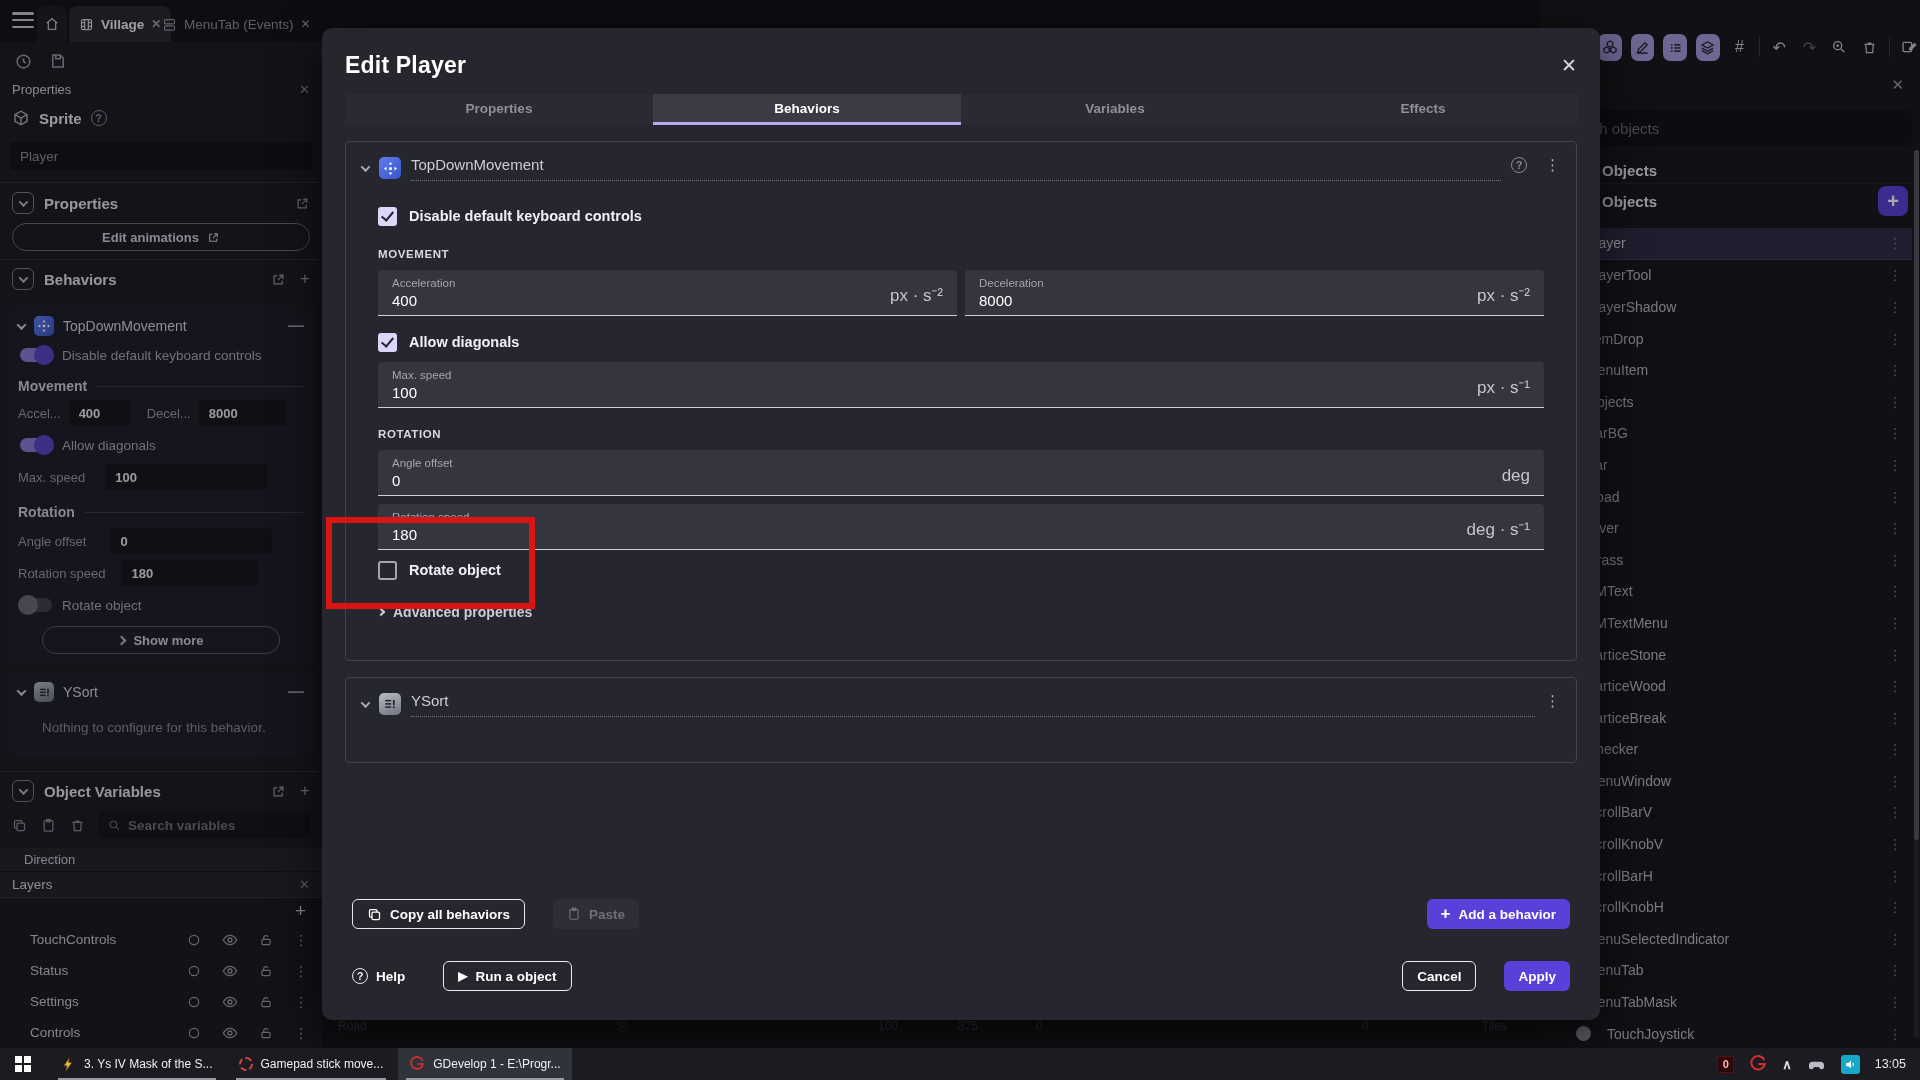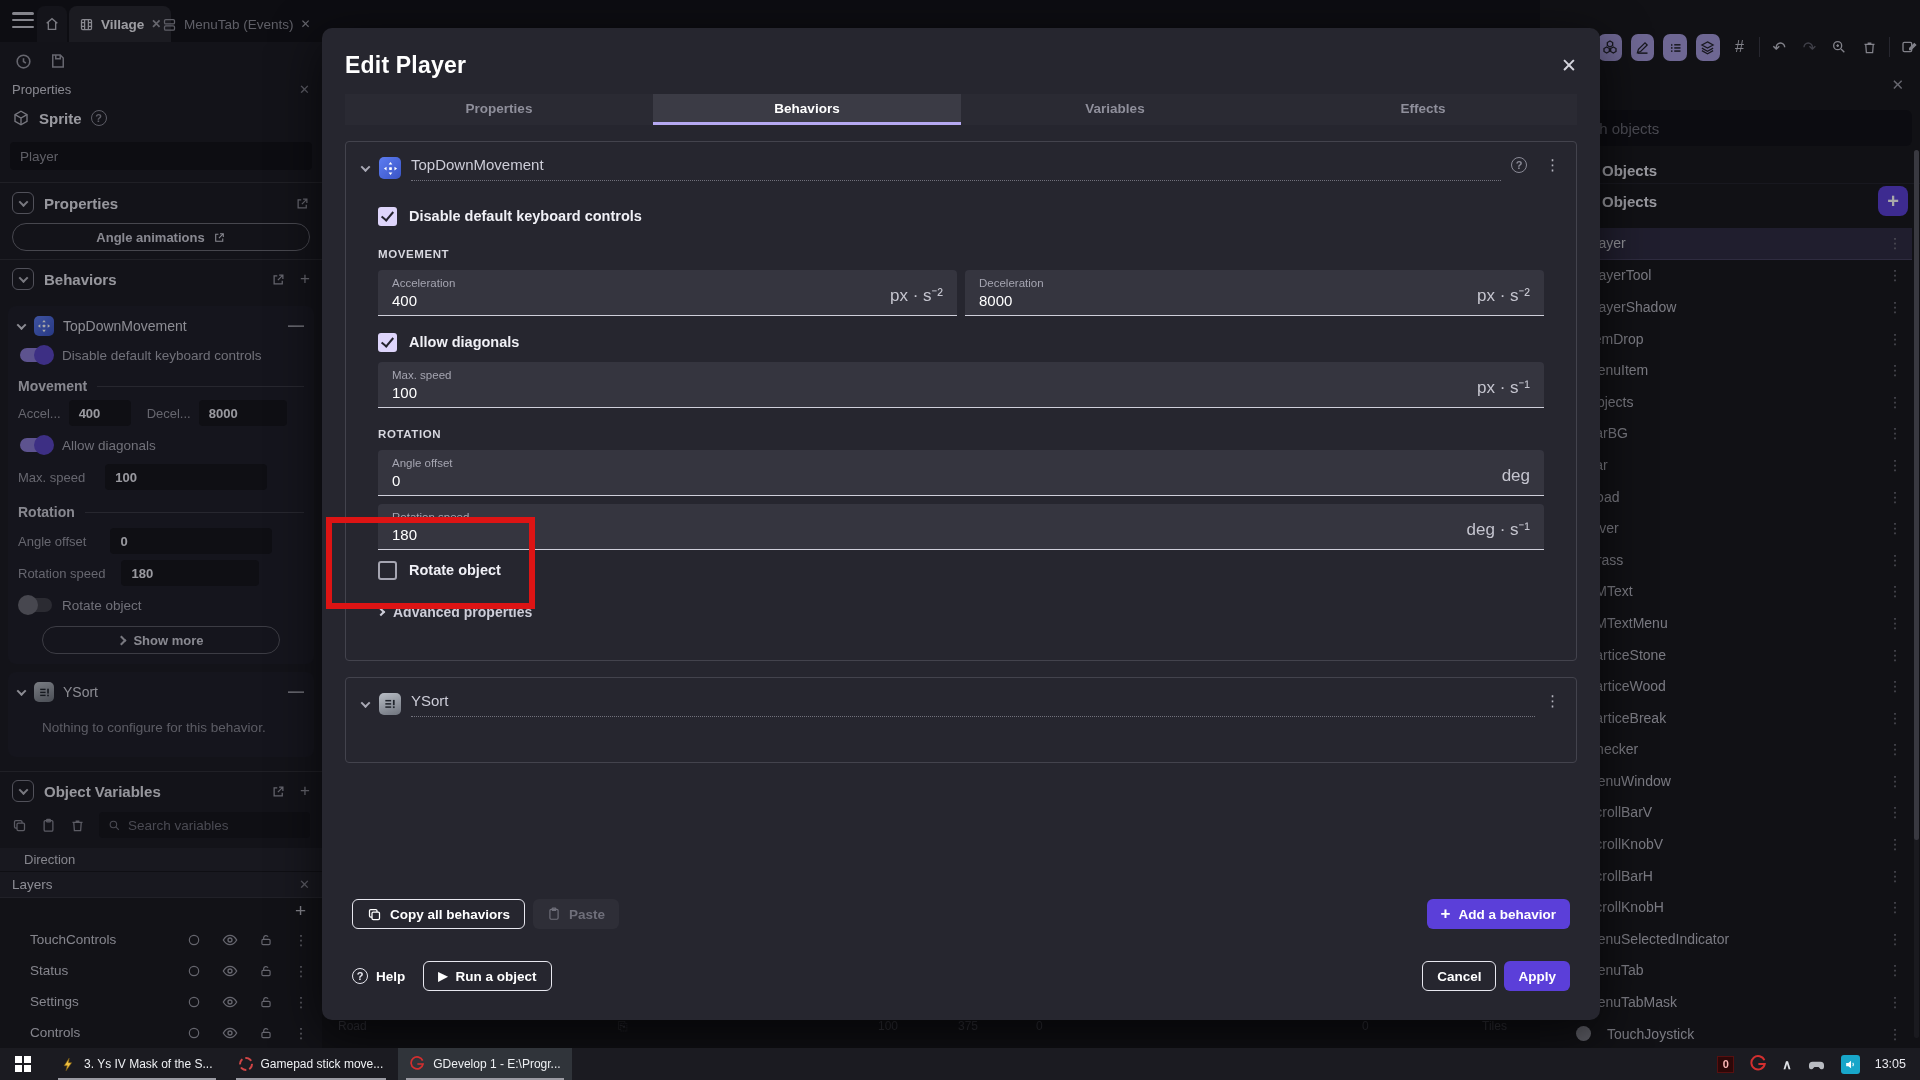--- a/index.html
+++ b/index.html
@@ -46,21 +46,21 @@
   .tog.on { background:#8d7dd8; }
   .tog.on i { position:absolute; right:-2px; top:-3px; width:20px; height:20px; border-radius:50%; background:#5b46c6; }
   .tog.off { background:#3f3f49; }
   .tog.off i { position:absolute; left:-2px; top:-3px; width:20px; height:20px; border-radius:50%; background:#6b6b75; }
   .grp { display:flex; align-items:center; gap:10px; margin-top:12px; height:16px; }
   .grp b { font-size:14px; color:#cdcdd7; }
   .grp i { flex:1; height:1px; background:#3a3a44; }
   .frow { display:flex; align-items:center; gap:8px; margin-top:6px; height:26px; font-size:13px; color:#9a9aa6; }
   .minifield { background:#14141b; border-radius:4px; height:26px; display:flex; align-items:center; padding:0 10px; color:#e8e8f0; font-weight:bold; font-size:13px; }
   .lp-msg { margin-top:16px; color:#8a8a96; font-size:13.5px; padding-left:24px; }
-  .varbar { display:flex; align-items:center; gap:14px; padding:0 12px; height:30px; color:#8a8a96; }
+  .varbar { display:flex; align-items:center; gap:14px; padding:0 12px; height:30px; color:#8a8a96;font-weight:bold; }
   .varsearch { flex:1; height:26px; background:#14141b; border-radius:4px; display:flex; align-items:center; gap:7px; padding:0 9px; color:#6f6f7a; font-size:13.5px; }
   .dirrow { margin-top:8px; height:24px; background:#23232c; display:flex; align-items:center; padding-left:24px; font-size:13px; color:#c9c9d3; border-bottom:1px solid #15151b; }
   .layhead { height:26px; background:#23232c; display:flex; align-items:center; padding:0 12px; font-size:13.5px; color:#d5d5df; border-bottom:1px solid #30303a; }
   .laybody { background:#191920; }
   .layplus { height:26px; display:flex; align-items:center; justify-content:flex-end; padding-right:16px; color:#c5c5cf; font-size:19px; }
   .layrow { height:31px; display:flex; align-items:center; padding:0 14px 0 30px; font-size:13.5px; color:#c9c9d3; }
   .layrow .ic { display:flex; gap:21px; margin-left:auto; color:#9a9aa5; align-items:center; }
 
   
   .backdrop { position:absolute; left:0; top:0; width:1920px; height:1048px; background:rgba(5,5,9,.35); z-index:5; }
@@ -85,21 +85,21 @@
   .cb.un { border:2px solid #a5a5b1; background:transparent; }
   .cbrow span { color:#f0f0f6; font-size:14.5px; font-weight:bold; }
   .scaps { font-size:11.5px; font-weight:bold; letter-spacing:.6px; color:#d8d8e0; height:14px; }
   .fgrid { display:flex; gap:8px; }
   .ffield { flex:1; height:46px; background:#35353f; border-radius:4px 4px 0 0; border-bottom:1.5px solid #cfcfda; position:relative; padding:7px 14px 0; }
   .ffield .lbl { font-size:11.5px; color:#a5a5b1; }
   .ffield .val { font-size:15px; color:#fff; margin-top:3px; }
   .ffield .unit { position:absolute; right:14px; bottom:9px; font-size:17px; color:#c5c5cf; }
   .advrow { display:flex; align-items:center; gap:9px; color:#cdcdd8; font-weight:bold; font-size:14px; height:16px; }
   .ymsg { text-align:center; color:#c2c2cc; font-size:14px; margin-top:14px; }
-  .btnrow { position:absolute; left:30px; right:30px; display:flex; align-items:center; gap:8px; }
+  .btnrow { position:absolute; left:30px; right:30px; display:flex; align-items:center; gap:28px; }
   .obtn { height:30px; border:1px solid #e8e8f0; border-radius:6px; display:flex; align-items:center; gap:8px; padding:0 14px; color:#fff; font-weight:bold; font-size:13.5px; }
   .dbtn { height:30px; background:#2e2e37; border-radius:6px; display:flex; align-items:center; gap:8px; padding:0 14px; color:#6f6f7a; font-weight:bold; font-size:13.5px; }
   .pbtn { height:30px; background:#5b3fd9; border-radius:6px; display:flex; align-items:center; gap:8px; padding:0 14px; color:#fff; font-weight:bold; font-size:13.5px; }
   .helpb { display:flex; align-items:center; gap:8px; color:#fff; font-weight:bold; font-size:13.5px; }
   .spacer { flex:1; }
 
   
   .ghost { position:absolute; left:322px; top:1014px; width:1278px; height:34px; background:#15151a; z-index:1; color:#45454e; font-size:12px; }
   .ghost .r1 { position:absolute; top:5px; left:16px; display:flex; gap:0; width:1240px; }
   .ghost span { display:inline-block; }
@@ -222,21 +222,21 @@
       </span>
     <b>Properties</b>
     <span class="ric">
         <svg width="15" height="15" viewBox="0 0 24 24" fill="none" stroke="currentColor" stroke-width="2">
           <path d="M13 5h6v6M19 5l-8 8"></path>
           <path d="M10 6H5v13h13v-5"></path>
         </svg>
       </span>
   </div>
   <div class="pillbtn">
-    <span>Angle animations</span>
+    <span>Edit animations</span>
     <svg width="13" height="13" viewBox="0 0 24 24" fill="none" stroke="currentColor" stroke-width="2">
         <path d="M13 5h6v6M19 5l-8 8"></path>
         <path d="M10 6H5v13h13v-5"></path>
       </svg>
   </div>
   <div class="divider" style="margin-top:8px"></div>
   <div class="sect" style="height:38px">
     <span class="chevbox">
         <i class="chev"></i>
       </span>

